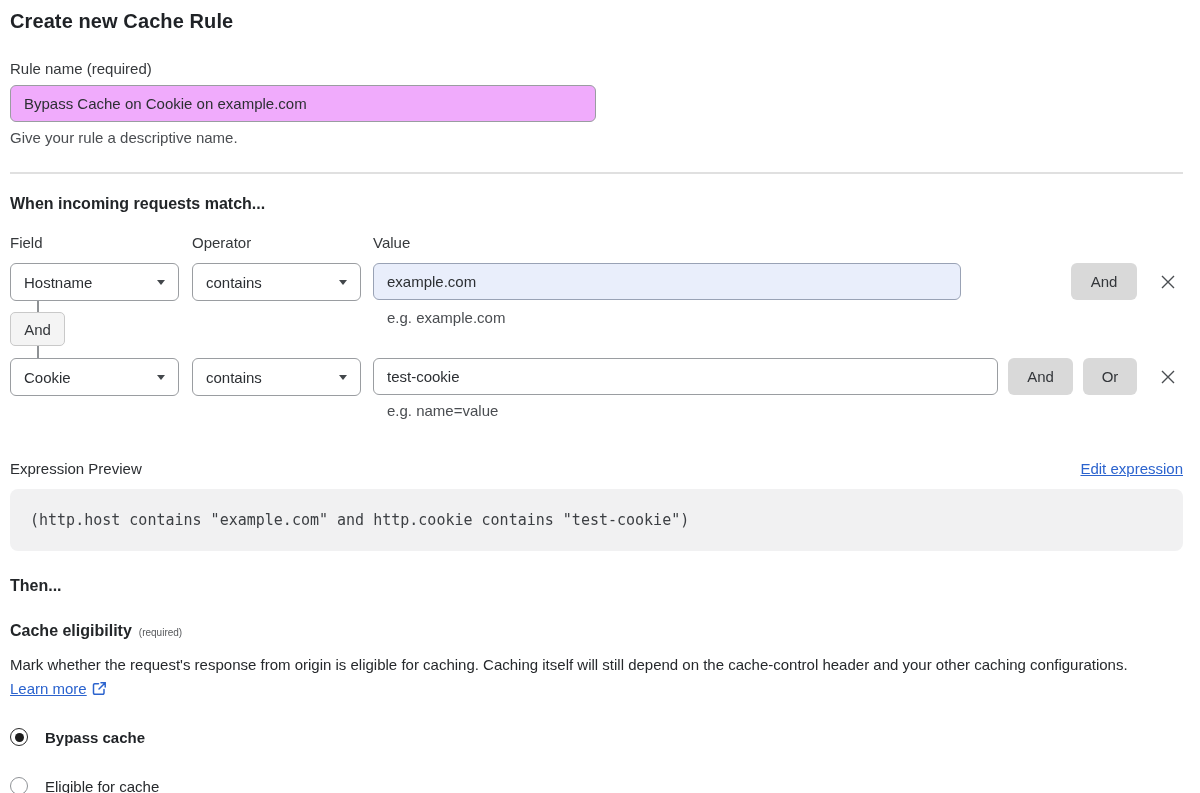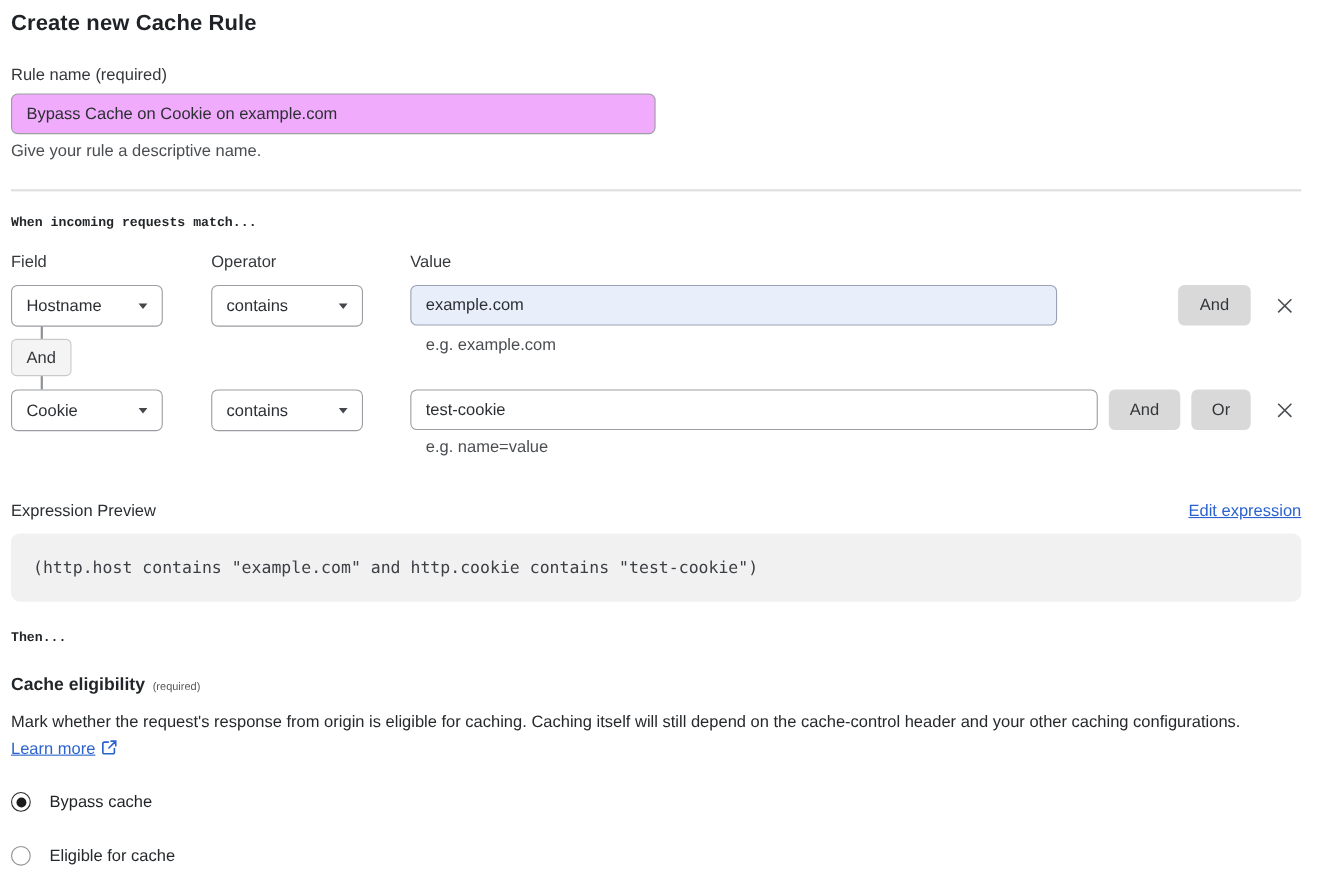--- a/index.html
+++ b/index.html
@@ -20,31 +20,31 @@
   .rule-name-input {
     display: block; margin-top: 8px; width: 586px; height: 37px;
     border: 1px solid #9a9da1; border-radius: 6px;
     padding: 0 13px; font-size: 15px; color: #2c2f33;
     font-family: "Liberation Sans", sans-serif; outline: none; background: #f0abfc;
   }
   .field-helper { margin-top: 7px; font-size: 15px; color: #4a4d51; }
 
   .divider { margin-top: 26px; height: 2px; background: #e0e0e0; border: none; }
 
-  .section-heading { margin-top: 21px; font-size: 12px; font-weight: bold; color: #232629; font-family: Liberation Mono, monospace; }
+  .section-heading { margin-top: 21px; font-size: 16px; font-weight: bold; color: #232629; }
 
   
   .match-area { position: relative; margin-top: 21px; height: 190px; width: 1173px; }
   .col-label { position: absolute; top: 0; font-size: 15px; color: #35383b; }
   .col-label.field { left: 0; }
   .col-label.operator { left: 182px; }
   .col-label.value { left: 363px; }
 
   .select-box {
-    position: absolute; height: 37px; width: 138px;
+    position: absolute; height: 37px; width: 169px;
     border: 1px solid #9a9da1; border-radius: 6px; background: #fff;
     display: flex; align-items: center; justify-content: space-between;
     padding: 18px 13px; font-size: 15px; color: #2c2f33; cursor: pointer;
   }
   .caret {
     width: 0; height: 0; border-left: 4.5px solid transparent;
     border-right: 4.5px solid transparent; border-top: 5.5px solid #43474b;
     margin-left: 8px; flex: none;
   }
   .value-input {
@@ -119,21 +119,21 @@
   .radio-circle {
     width: 18px; height: 18px; border-radius: 50%; flex: none;
     display: flex; align-items: center; justify-content: center;
   }
   .radio-circle.selected { border: 1.6px solid #2b2b2b; }
   .radio-circle.selected::after {
     content: ""; width: 9px; height: 9px; border-radius: 50%; background: #1c1c1c;
   }
   .radio-circle.unselected { border: 1.6px solid #8f9296; }
   .radio-label { margin-left: 17px; font-size: 15px; color: #26292c; }
-  .radio-label.bold { font-weight: normal; color: #1f2226; }
+  .radio-label.bold { font-weight: bold; color: #1f2226; }
 </style>
 </head>
 <body>
 
 <div class="page">
 
   <h1 class="page-title">Create new Cache Rule</h1>
 
   <div class="form-label">Rule name (required)</div>
   <input class="rule-name-input" type="text" value="Bypass Cache on Cookie on example.com" style="">

